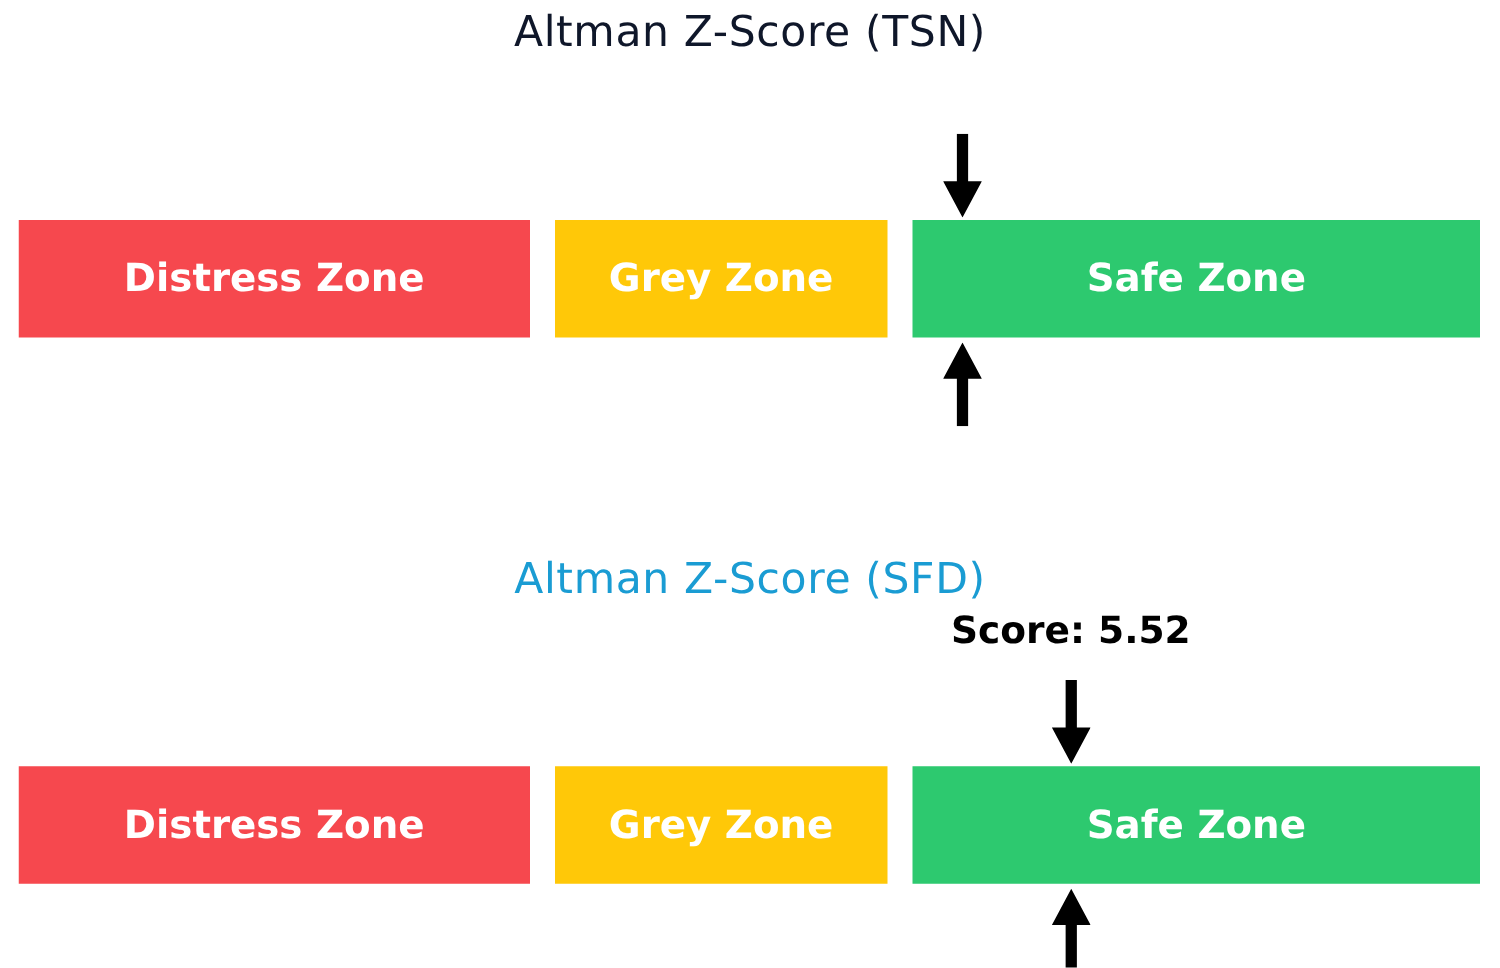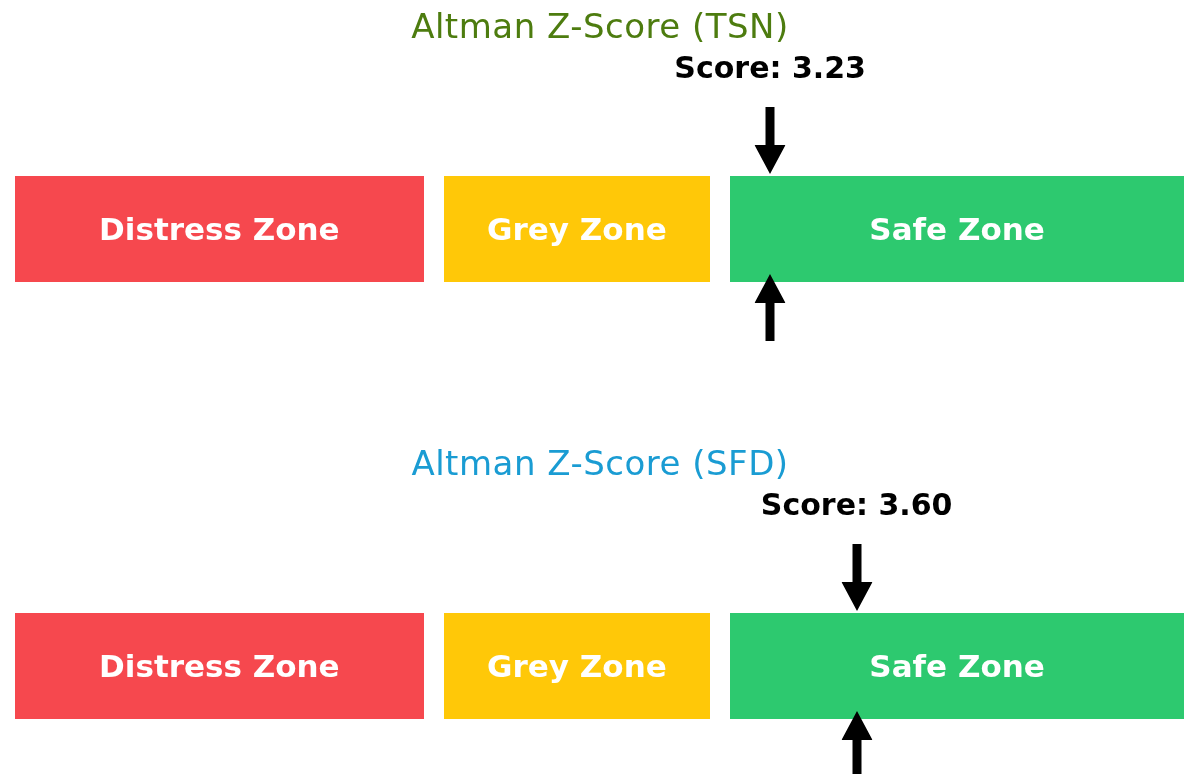--- a/index.html
+++ b/index.html
@@ -50,21 +50,21 @@
   .marker-top { top: 107px; }
   .marker-bottom { top: 274px; }
   .arrow {
     width: 31px; height: 67px;
     display: block;
     color: #000000;
   }
   .bar {
     position: absolute;
     left: 0; right: 0;
-    top: 176px; height: 106px;
+    top: 176px; height: 94px;
     display: flex;
     gap: 20px;
     background: transparent;
   }
   .zone {
     display: flex;
     align-items: center;
     justify-content: center;
     flex-basis: 0;
     min-width: 0;
@@ -75,23 +75,22 @@
     font-size: 31px;
     white-space: nowrap;
   }
 </style>
 </head>
 <body>
 
 <div class="figure">
 
   <section class="chart chart-0">
-    <h2 class="chart-title" style="color: #4d7c0f;">Altman Z-Score (TSN)</h2>
+    <h2 class="chart-title" style="color: #0f172a;">Altman Z-Score (TSN)</h2>
     <div class="track">
-      <div class="marker score-label" style="left: 64.6%; color: rgb(0, 0, 0);">Score: 3.23</div>
       <div class="marker marker-top" style="left: 64.6%;">
         <svg class="arrow" viewBox="0 0 31 67" aria-hidden="true" style="color: rgb(0, 0, 0);">
           <path d="M11 0 h9 v38 h11 L15.5 67 L0 38 h11 Z" fill="currentColor"></path>
         </svg>
       </div>
       <div class="bar">
         <div class="zone" style="flex-grow: 1.81; background: rgb(246, 72, 78);">
           <span class="zone-label" style="color: rgb(255, 255, 255);">Distress Zone</span>
         </div>
         <div class="zone" style="flex-grow: 1.18; background: rgb(255, 200, 8);">
@@ -105,21 +104,21 @@
         <svg class="arrow" viewBox="0 0 31 67" aria-hidden="true" style="color: rgb(0, 0, 0);">
           <path d="M15.5 0 L31 29 h-11 v38 h-9 v-38 H0 Z" fill="currentColor"></path>
         </svg>
       </div>
     </div>
   </section>
 
   <section class="chart chart-1">
     <h2 class="chart-title" style="color: rgb(26, 156, 211);">Altman Z-Score (SFD)</h2>
     <div class="track">
-      <div class="marker score-label" style="left: 72%; color: rgb(0, 0, 0);">Score: 3.60</div>
+      <div class="marker score-label" style="left: 72%; color: rgb(0, 0, 0);">Score: 5.52</div>
       <div class="marker marker-top" style="left: 72%;">
         <svg class="arrow" viewBox="0 0 31 67" aria-hidden="true" style="color: rgb(0, 0, 0);">
           <path d="M11 0 h9 v38 h11 L15.5 67 L0 38 h11 Z" fill="currentColor"></path>
         </svg>
       </div>
       <div class="bar">
         <div class="zone" style="flex-grow: 1.81; background: rgb(246, 72, 78);">
           <span class="zone-label" style="color: rgb(255, 255, 255);">Distress Zone</span>
         </div>
         <div class="zone" style="flex-grow: 1.18; background: rgb(255, 200, 8);">

